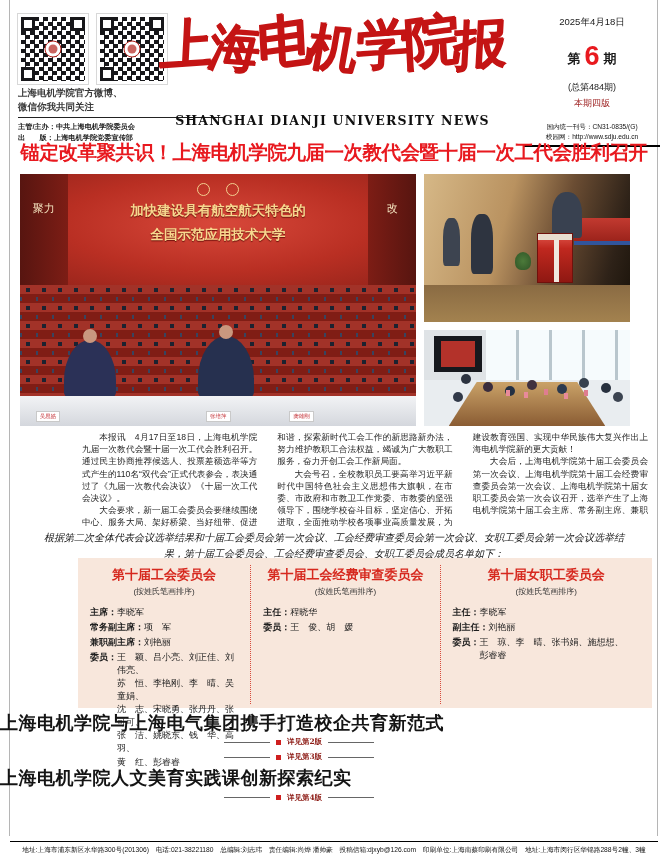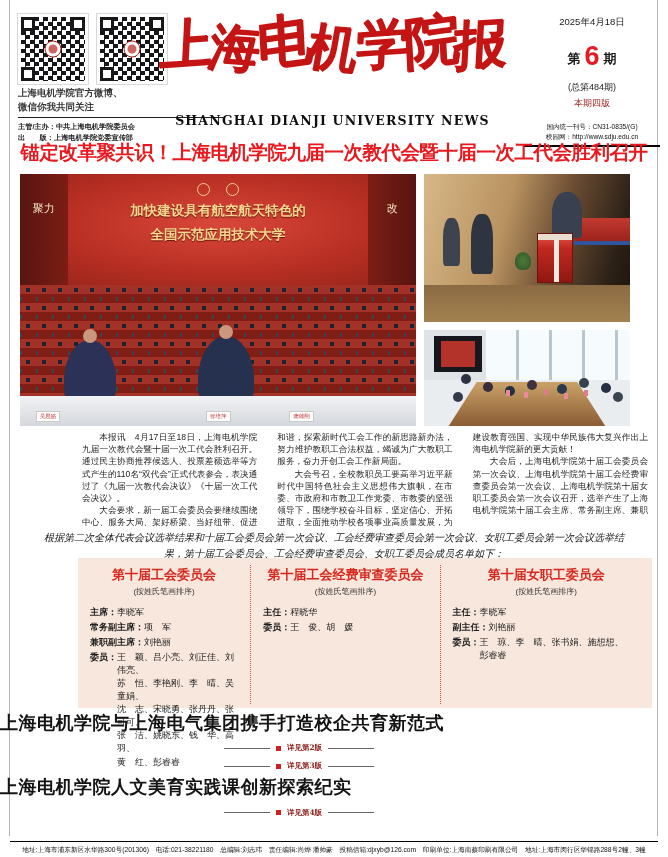--- a/index.html
+++ b/index.html
@@ -128,21 +128,21 @@
   .c-title{text-align:center;color:#d6281e;font-size:13px;font-weight:bold;margin:1px 0 2px;}
   .c-sub{text-align:center;font-size:8px;color:#333;margin-bottom:9px;}
   .c-row{display:flex;font-size:9px;line-height:1.45;font-family:"DejaVu Serif",serif;color:#1d1d1d;margin-bottom:2px;}
   .c-row .lab{font-weight:bold;white-space:nowrap;font-family:"Liberation Sans",sans-serif;}
   .c-row .val{white-space:pre-line;}
 
   
   .bottom-headlines{position:absolute;top:712px;left:0;width:598px;height:128px;}
   .bh-block{margin-bottom:5px;}
   .bh-title{font-size:18px;line-height:1.3;font-weight:bold;color:#141414;letter-spacing:0.5px;}
-  .bh-sep{display:flex;align-items:center;justify-content:center;gap:6px;margin-top:8px;}
+  .bh-sep{display:flex;align-items:center;justify-content:center;gap:6px;margin-top:2px;}
   .bh-line{width:46px;height:1px;background:#666;}
   .bh-sq{width:5px;height:5px;background:#cf1f1f;}
   .bh-ref{font-size:7.5px;color:#8d1b15;font-weight:bold;font-family:"DejaVu Serif",serif;}
 
   
   .footer{position:absolute;top:841px;left:10px;width:648px;border-top:1.5px solid #000;
       padding-top:4px;font-size:6.7px;color:#111;text-align:center;white-space:nowrap;overflow:hidden;}
 </style>
 </head>
 <body>

